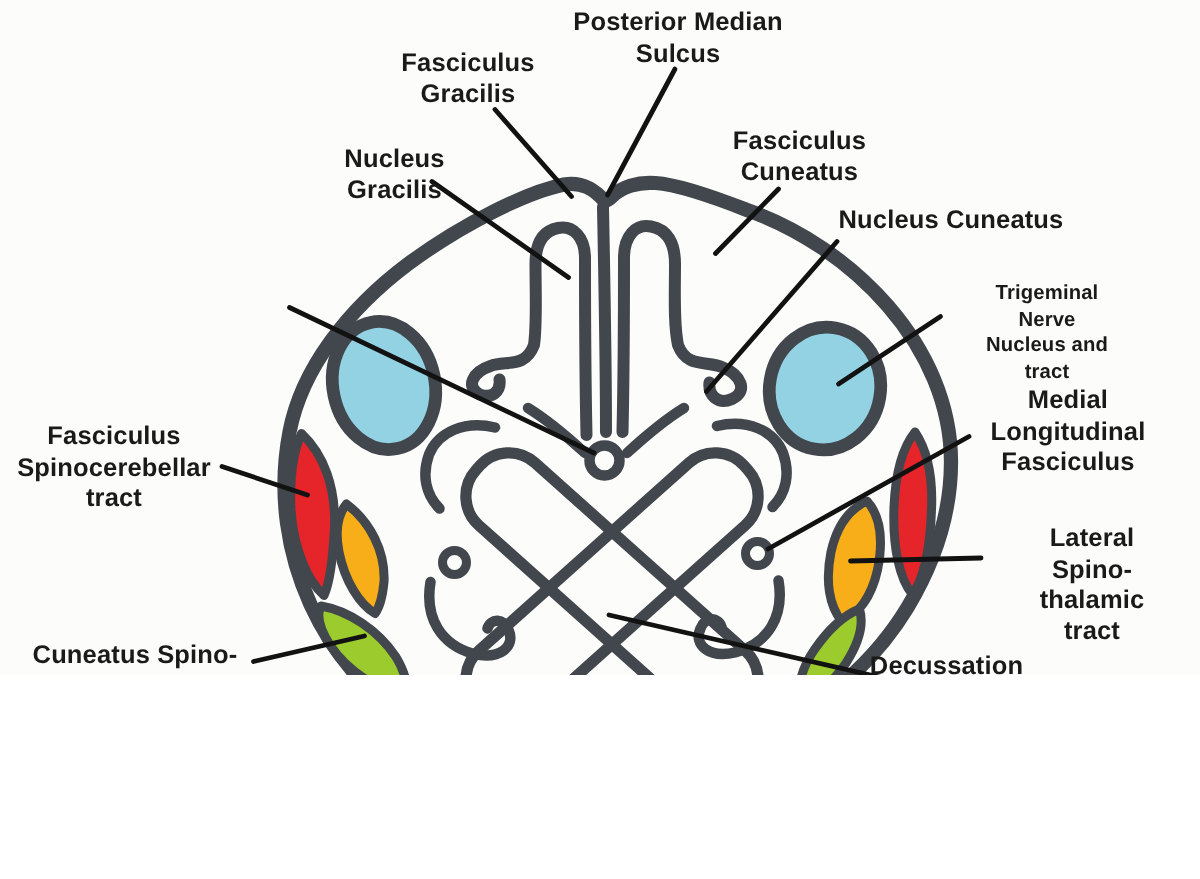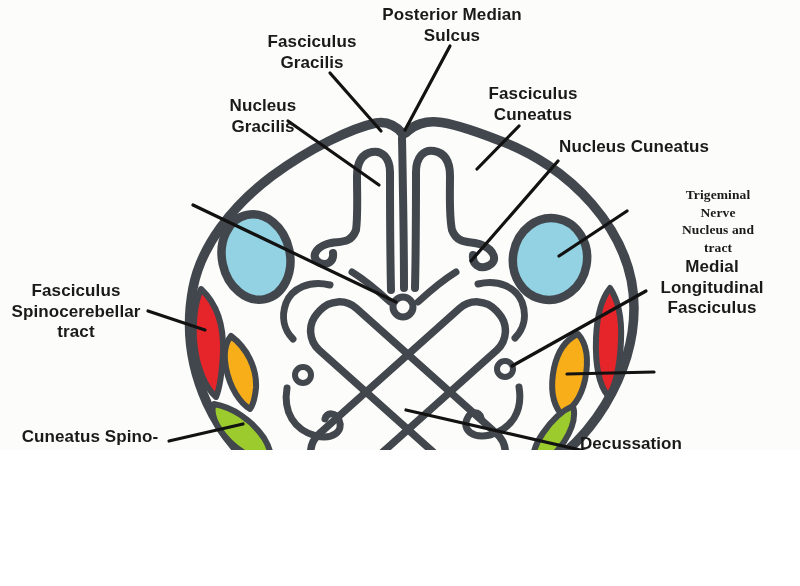--- a/index.html
+++ b/index.html
@@ -114,27 +114,29 @@
 
   <div class="lbl" style="left:452px; top:5px;">Posterior Median
 Sulcus</div>
   <div class="lbl" style="left:312px; top:32px;">Fasciculus
 Gracilis</div>
   <div class="lbl" style="left:263px; top:96px;">Nucleus
 Gracilis</div>
   <div class="lbl" style="left:533px; top:84px;">Fasciculus
 Cuneatus</div>
   <div class="lbl" style="left:608px; top:137px;margin-left:26px;">Nucleus Cuneatus</div>
-  <div class="lbl small" style="left:718px; top:186px;font-family:Liberation Serif, serif;">Trigeminal Nerve
+  <div class="lbl small" style="left:698px; top:186px;">Trigeminal Nerve
 Nucleus and tract</div>
   <div class="lbl" style="left:712px; top:257px;">Medial
 Longitudinal
 Fasciculus</div>
   <div class="lbl" style="left:76px;  top:281px;">Fasciculus
 Spinocerebellar
 tract</div>
+  <div class="lbl" style="left:728px; top:349px;">Lateral Spino-
+thalamic tract</div>
   <div class="lbl" style="left:90px;  top:427px;">Cuneatus Spino-
 cerebellar tract</div>
   <div class="lbl" style="left:631px; top:434px;">Decussation
 of the
 Pyramids</div>
   <div class="lbl" style="left:239px; top:535px;">Pyramid</div>
 </div>
 
 </body></html>

